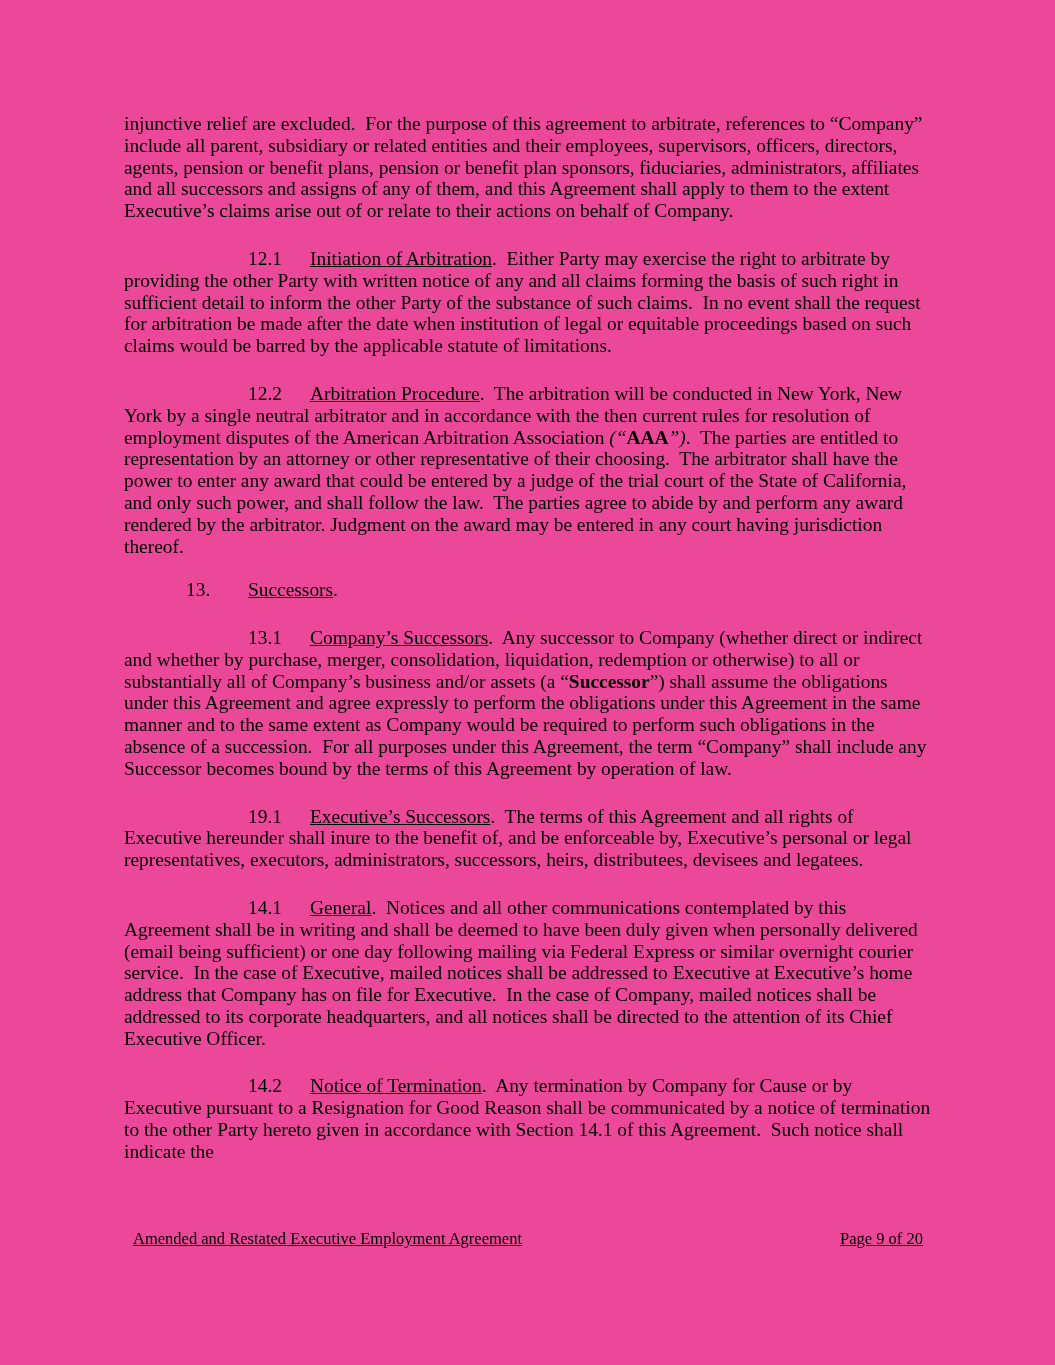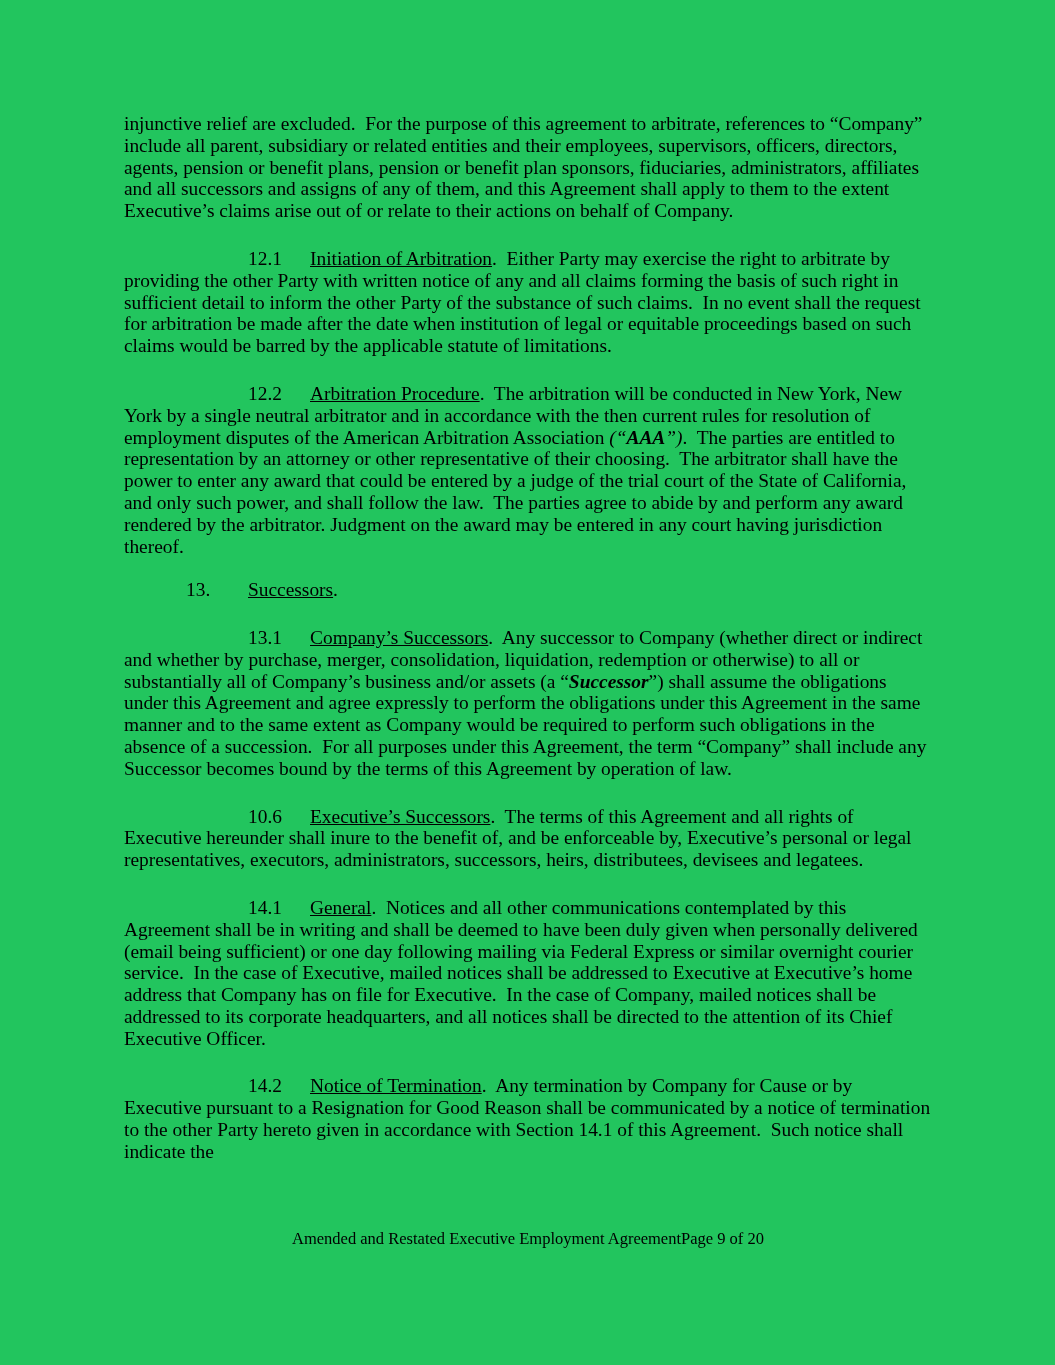--- a/index.html
+++ b/index.html
@@ -1,21 +1,21 @@
 <!DOCTYPE html>
 <html><head>
 <meta charset="utf-8">
 <style>
   * { box-sizing: border-box; }
   html, body { margin: 0; padding: 0; background: #ffffff; }
   .page {
     position: relative;
     width: 1055px;
     height: 1365px;
-    background: #22c55e;
+    background: #ec4899;
     color: #000000;
     font-family: "Liberation Serif", "DejaVu Serif", serif;
     overflow: hidden;
   }
   .content {
     position: absolute;
     left: 124px;
     top: 113px;
     width: 808px;
   }
@@ -30,43 +30,44 @@
   .para.sub  { text-indent: 124px; margin-top: 26px; }
   .para.sec  { text-indent: 62px; margin-top: 16px; }
   .num {
     display: inline-block;
     width: 62px;
     text-indent: 0;
   }
   .seg-n  { }
   .seg-u  { text-decoration: underline; }
   .seg-i  { font-style: italic; }
-  .seg-bi { font-style: italic; font-weight: bold; }
+  .seg-bi { font-weight: bold; }
   .footer {
     position: absolute;
     left: 133px;
     right: 132px;
     top: 1229px;
     display: flex;
-    justify-content: center;
+    justify-content: space-between;
     font-size: 16.5px;
     line-height: 19px;
+    text-decoration: underline;
   }
 </style>
 </head>
 <body>
 
 <div class="page">
   <div class="content">
       <p class="para none"><span class="seg-n">injunctive relief are excluded.  For the purpose of this agreement to arbitrate, references to “Company” include all parent, subsidiary or related entities and their employees, supervisors, officers, directors, agents, pension or benefit plans, pension or benefit plan sponsors, fiduciaries, administrators, affiliates and all successors and assigns of any of them, and this Agreement shall apply to them to the extent Executive’s claims arise out of or relate to their actions on behalf of Company.</span></p>
       <p class="para sub"><span class="num">12.1</span><span class="seg-u">Initiation of Arbitration</span><span class="seg-n">.  Either Party may exercise the right to arbitrate by providing the other Party with written notice of any and all claims forming the basis of such right in sufficient detail to inform the other Party of the substance of such claims.  In no event shall the request for arbitration be made after the date when institution of legal or equitable proceedings based on such claims would be barred by the applicable statute of limitations.</span></p>
       <p class="para sub"><span class="num">12.2</span><span class="seg-u">Arbitration Procedure</span><span class="seg-n">.  The arbitration will be conducted in New York, New York by a single neutral arbitrator and in accordance with the then current rules for resolution of employment disputes of the American Arbitration Association </span><span class="seg-i">(“</span><span class="seg-bi">AAA</span><span class="seg-i">”)</span><span class="seg-n">.  The parties are entitled to representation by an attorney or other representative of their choosing.  The arbitrator shall have the power to enter any award that could be entered by a judge of the trial court of the State of California, and only such power, and shall follow the law.  The parties agree to abide by and perform any award rendered by the arbitrator. Judgment on the award may be entered in any court having jurisdiction thereof.</span></p>
       <p class="para sec"><span class="num">13.</span><span class="seg-u">Successors</span><span class="seg-n">.</span></p>
       <p class="para sub"><span class="num">13.1</span><span class="seg-u">Company’s Successors</span><span class="seg-n">.  Any successor to Company (whether direct or indirect and whether by purchase, merger, consolidation, liquidation, redemption or otherwise) to all or substantially all of Company’s business and/or assets (a “</span><span class="seg-bi">Successor</span><span class="seg-n">”) shall assume the obligations under this Agreement and agree expressly to perform the obligations under this Agreement in the same manner and to the same extent as Company would be required to perform such obligations in the absence of a succession.  For all purposes under this Agreement, the term “Company” shall include any Successor becomes bound by the terms of this Agreement by operation of law.</span></p>
-      <p class="para sub"><span class="num">10.6</span><span class="seg-u">Executive’s Successors</span><span class="seg-n">.  The terms of this Agreement and all rights of Executive hereunder shall inure to the benefit of, and be enforceable by, Executive’s personal or legal representatives, executors, administrators, successors, heirs, distributees, devisees and legatees.</span></p>
+      <p class="para sub"><span class="num">19.1</span><span class="seg-u">Executive’s Successors</span><span class="seg-n">.  The terms of this Agreement and all rights of Executive hereunder shall inure to the benefit of, and be enforceable by, Executive’s personal or legal representatives, executors, administrators, successors, heirs, distributees, devisees and legatees.</span></p>
       <p class="para sub"><span class="num">14.1</span><span class="seg-u">General</span><span class="seg-n">.  Notices and all other communications contemplated by this Agreement shall be in writing and shall be deemed to have been duly given when personally delivered (email being sufficient) or one day following mailing via Federal Express or similar overnight courier service.  In the case of Executive, mailed notices shall be addressed to Executive at Executive’s home address that Company has on file for Executive.  In the case of Company, mailed notices shall be addressed to its corporate headquarters, and all notices shall be directed to the attention of its Chief Executive Officer.</span></p>
       <p class="para sub"><span class="num">14.2</span><span class="seg-u">Notice of Termination</span><span class="seg-n">.  Any termination by Company for Cause or by Executive pursuant to a Resignation for Good Reason shall be communicated by a notice of termination to the other Party hereto given in accordance with Section 14.1 of this Agreement.  Such notice shall indicate the</span></p>
     </div>
   <div class="footer">
     <span>Amended and Restated Executive Employment Agreement</span>
     <span>Page 9 of 20</span>
   </div>
 </div>
 
 </body></html>

